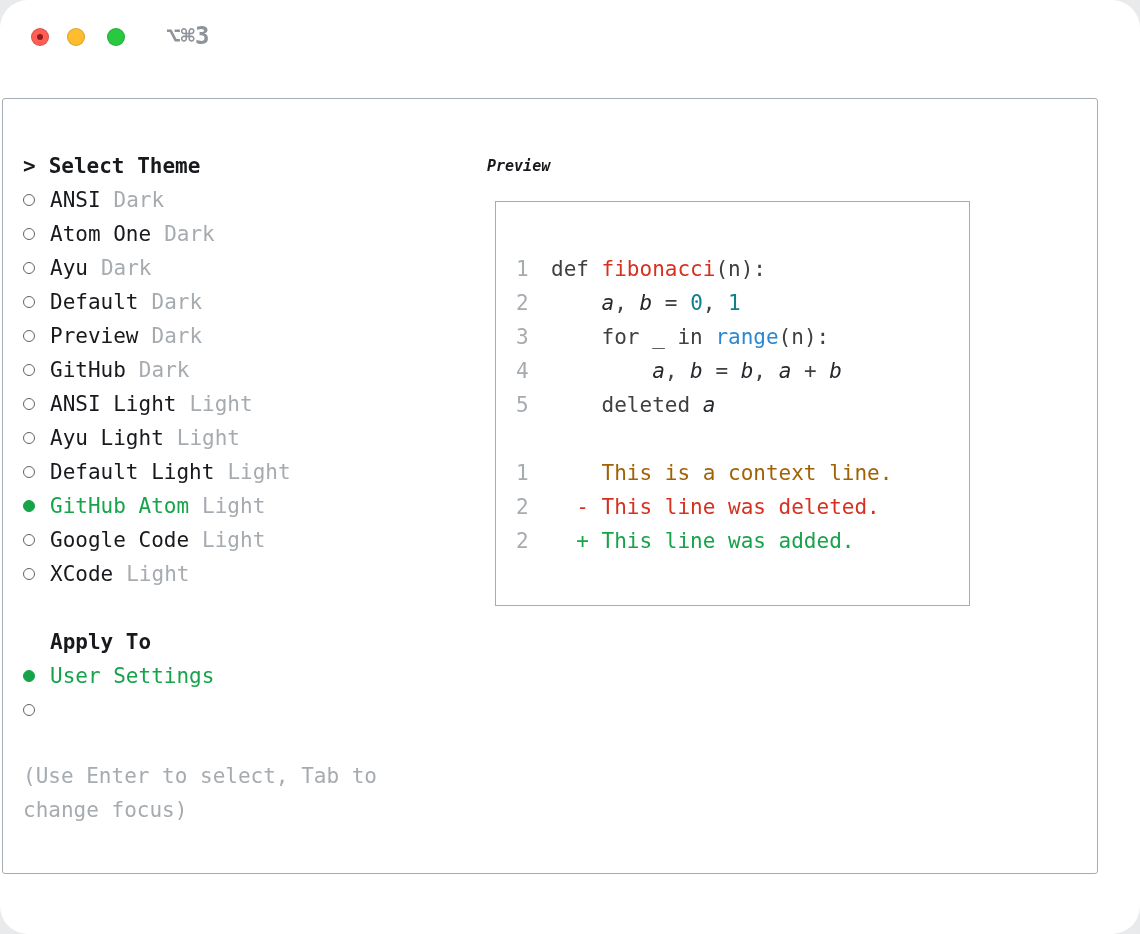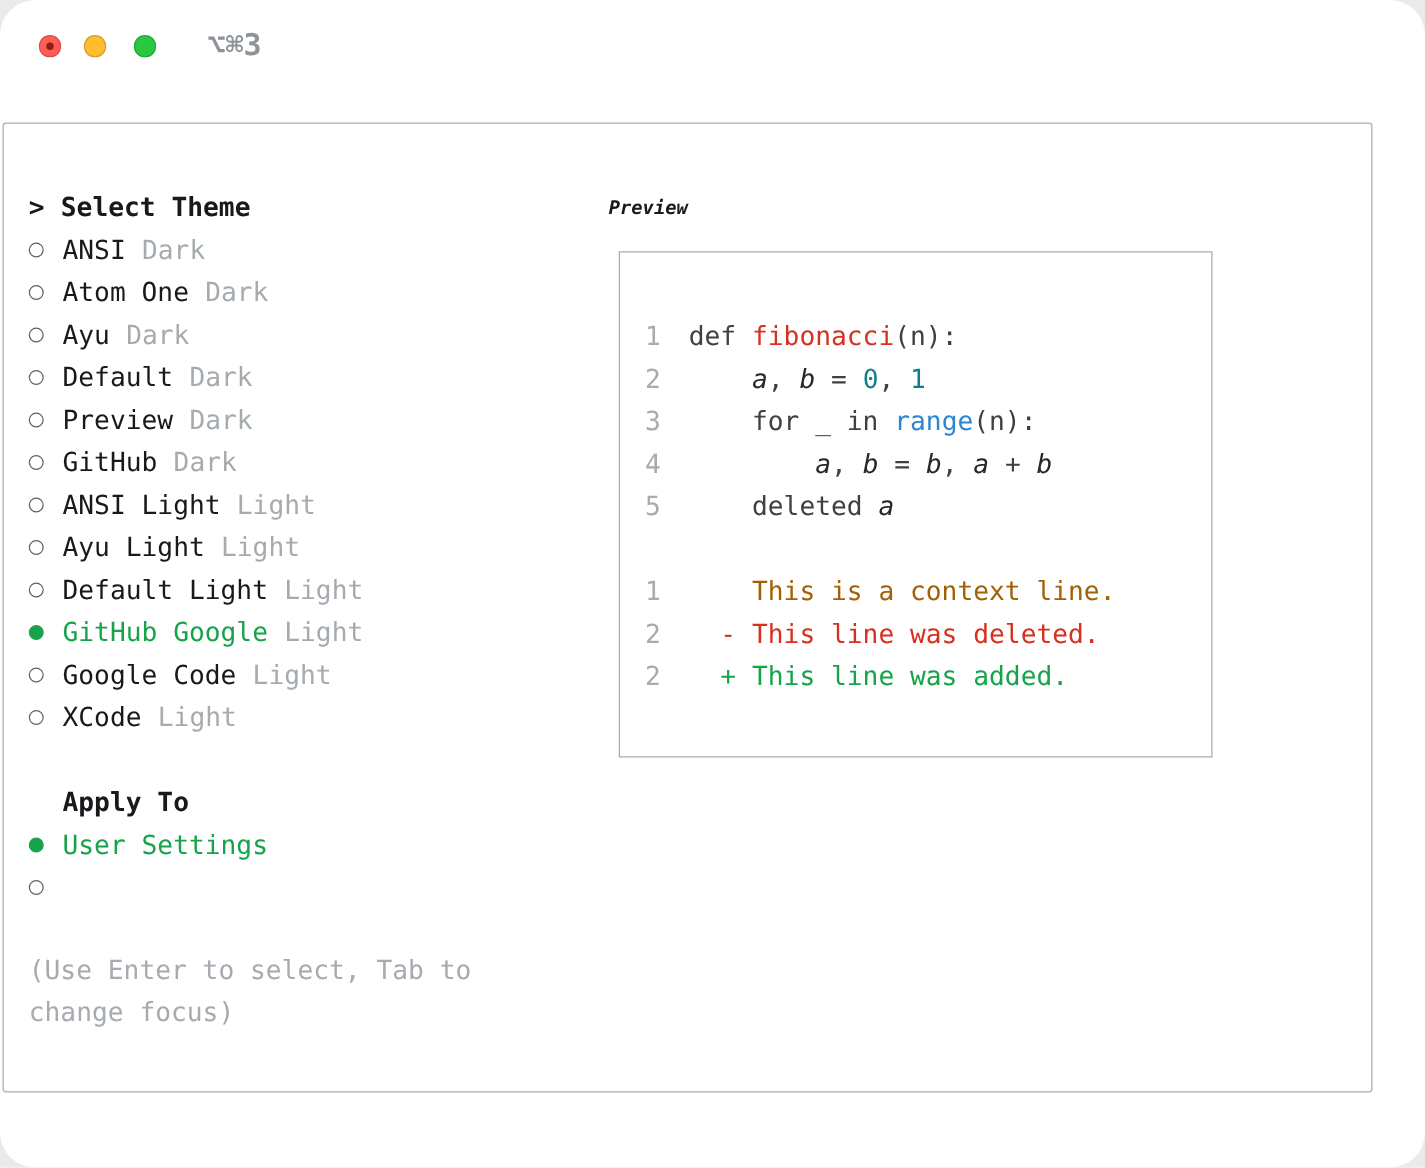--- a/index.html
+++ b/index.html
@@ -149,21 +149,21 @@
             <span class="name">Ayu Light</span>
             <span class="variant">Light</span>
           </div>
           <div class="theme-row">
             <span class="bullet"></span>
             <span class="name">Default Light</span>
             <span class="variant">Light</span>
           </div>
           <div class="theme-row selected">
             <span class="bullet"></span>
-            <span class="name">GitHub Google</span>
+            <span class="name">GitHub Atom</span>
             <span class="variant">Light</span>
           </div>
           <div class="theme-row">
             <span class="bullet"></span>
             <span class="name">Google Code</span>
             <span class="variant">Light</span>
           </div>
           <div class="theme-row">
             <span class="bullet"></span>
             <span class="name">XCode</span>

